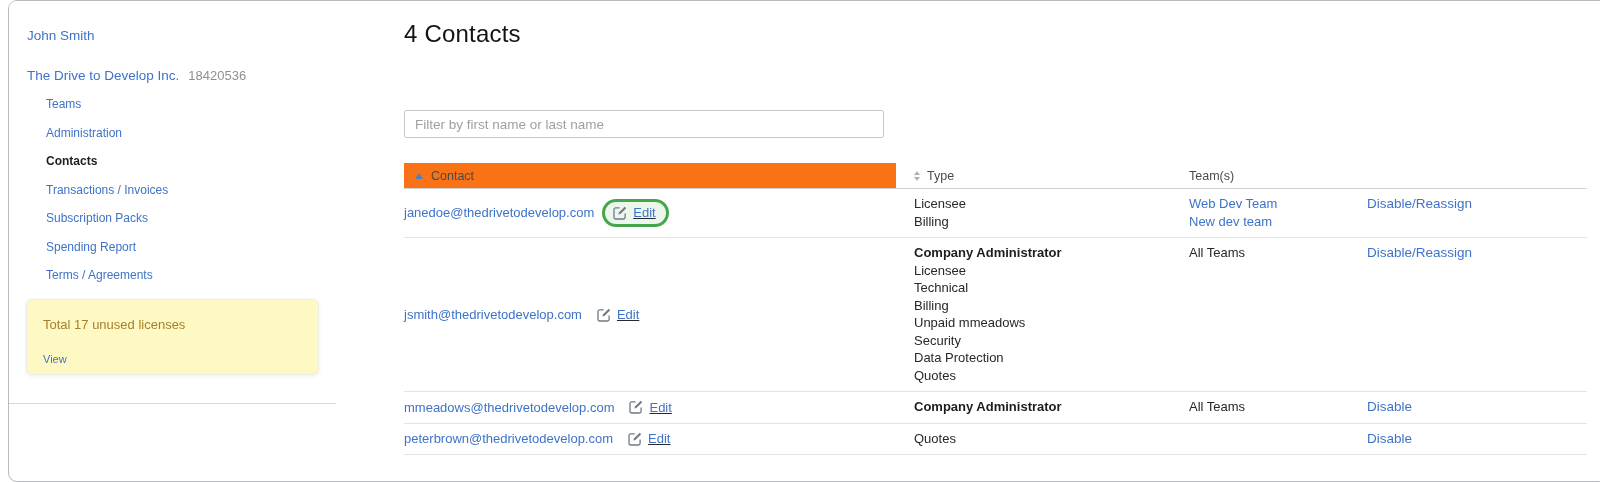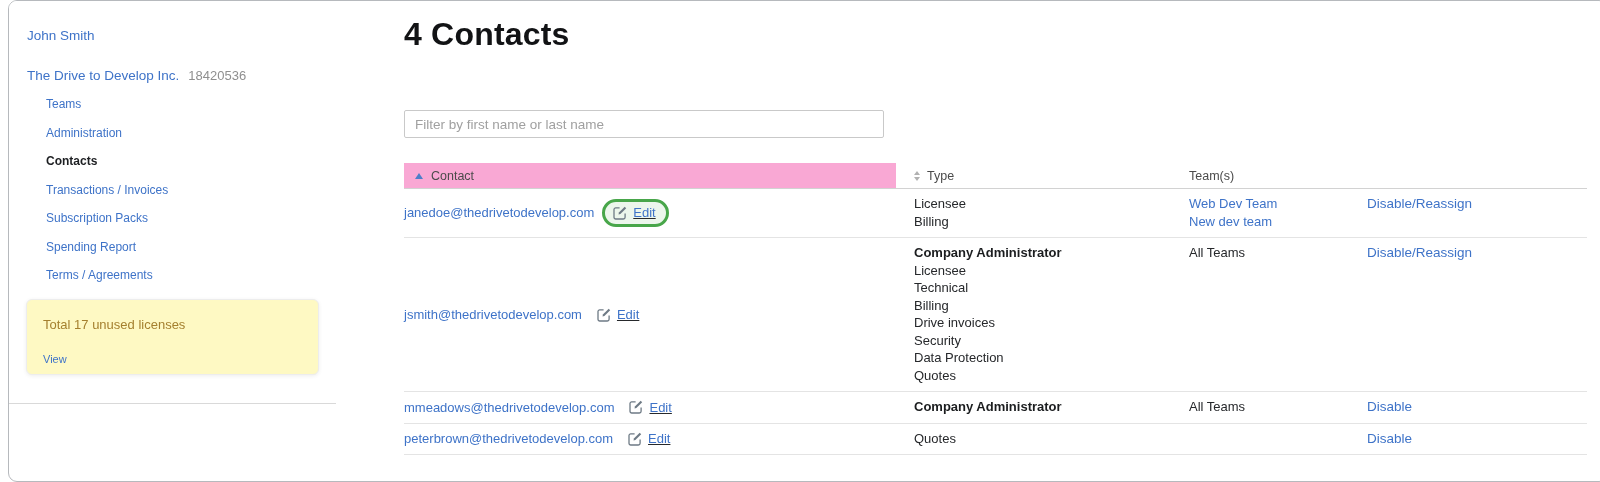--- a/index.html
+++ b/index.html
@@ -32,36 +32,36 @@
     margin-top: 15px; margin-left: -1px; width: 293px; height: 76px;
     background: #fef9c3; border: 1px solid #ededed; border-radius: 6px;
     box-shadow: 0 1px 4px rgba(0,0,0,0.07);
     padding: 17px 16px 0 16px;
   }
   .license-card .license-text { font-size: 13px; line-height: 16px; color: #a5802f; }
   .license-card .view-link { display: inline-block; margin-top: 20px; font-size: 11px; }
 
   
   .main { position: absolute; left: 395px; top: 0; width: 1183px; }
-  .page-title { margin-top: 17px; font-size: 32px; line-height: 32px; font-weight: 700; color: #121315; letter-spacing: 0.2px; }
+  .page-title { margin-top: 17px; font-size: 24px; line-height: 32px; font-weight: 400; color: #121315; letter-spacing: 0.2px; }
   .filter-input {
     margin-top: 60px; width: 480px; height: 28px;
     border: 1px solid #c9c9c9; border-radius: 2px; padding: 0 10px;
     font-family: "Liberation Sans", sans-serif; font-size: 13.5px; color: #26282b; outline: none;
   }
   .filter-input::placeholder { color: #a0a0a0; }
 
   .table { margin-top: 25px; width: 1183px; font-size: 13px; }
   .thead, .tr { display: grid; grid-template-columns: 492px 275px 178px auto; }
   .thead { border-bottom: 1px solid #d2d2d2; }
   .th {
     height: 25px; display: flex; align-items: center;
     font-size: 12.5px; color: #4b4b4b; cursor: pointer;
   }
-  .th-contact { background: #f9a8d4; padding-left: 11px; gap: 8px; }
+  .th-contact { background: #f97316; padding-left: 11px; gap: 8px; }
   .th-type { padding-left: 18px; gap: 7px; }
   .th-teams { padding-left: 18px; cursor: default; }
   .th-actions { cursor: default; }
 
   .sort-asc {
     width: 0; height: 0; display: inline-block;
     border-left: 4px solid transparent; border-right: 4px solid transparent;
     border-bottom: 6px solid #4d7ec9;
   }
   .sort-both { display: inline-flex; flex-direction: column; gap: 2px; }
@@ -176,21 +176,21 @@
                   <path d="M5.5 8.5 L 5.9 6.6 L 11.7 0.8 L 13.2 2.3 L 7.4 8.1 Z" fill="#6e7a85"></path>
                 </svg>
                 <a class="edit-text">Edit</a>
               </span>
             </div>
             <div class="td td-type">
               <div class="type-line bold">Company Administrator</div>
               <div class="type-line">Licensee</div>
               <div class="type-line">Technical</div>
               <div class="type-line">Billing</div>
-              <div class="type-line">Drive invoices</div>
+              <div class="type-line">Unpaid mmeadows</div>
               <div class="type-line">Security</div>
               <div class="type-line">Data Protection</div>
               <div class="type-line">Quotes</div>
             </div>
             <div class="td td-teams">
               <span class="team-line team-plain">All Teams</span>
             </div>
             <div class="td td-action"><a class="action-link">Disable/Reassign</a></div>
           </div>
           <div class="tr">

